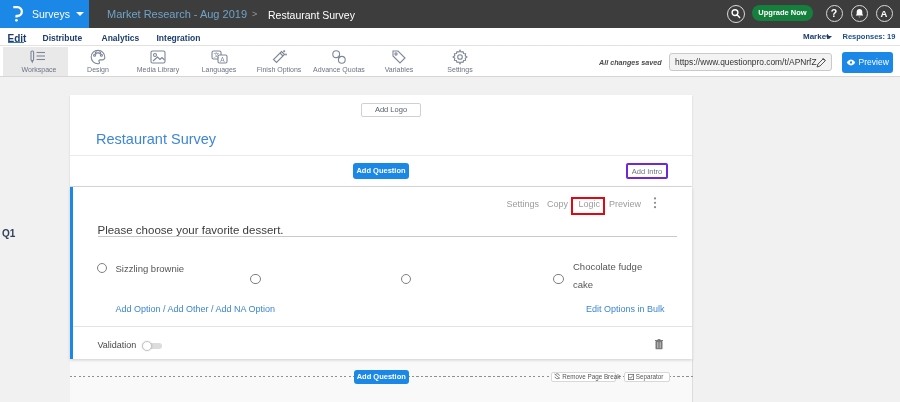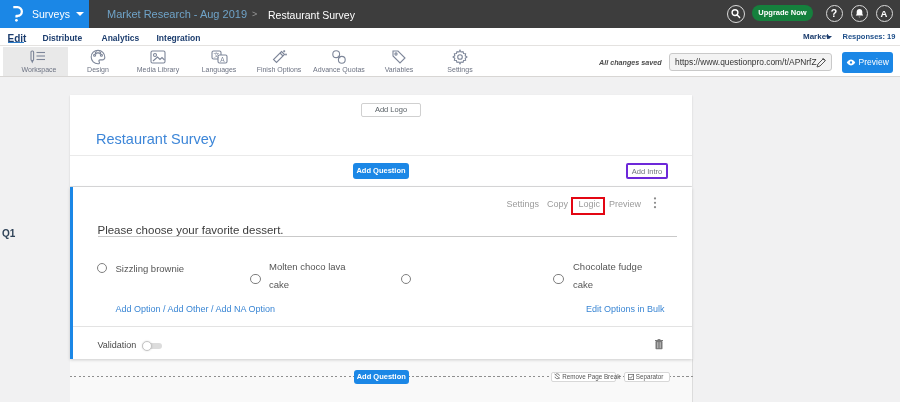--- a/index.html
+++ b/index.html
@@ -177,21 +177,20 @@
         <circle cx="2" cy="11.2" r="1.1" fill="#8a8a8a"></circle>
       </svg>
     </div>
 
   <div class="abs" style="left:24.5px;top:37.3px;font-size:11.5px;color:#3c3c3c">Please choose your favorite dessert.</div>
   <div class="abs" style="left:24.5px;top:49px;width:579px;height:1px;background:#c9c9c9"></div>
 
   <div class="abs" style="left:23.7px;top:75.7px;width:10.5px;height:10.5px;border:1.2px solid #7f7f7f;border-radius:50%"></div>
   <div class="abs" style="left:42.5px;top:76px;font-size:9.5px;color:#555">Sizzling brownie</div>
   <div class="abs" style="left:177.2px;top:86.7px;width:10.5px;height:10.5px;border:1.2px solid #7f7f7f;border-radius:50%"></div>
-  <div class="abs" style="left:196px;top:71px;font-size:9.5px;color:#555;line-height:18px;white-space:normal;width:80px">Molten choco lava cake</div>
   <div class="abs" style="left:327.7px;top:86.7px;width:10.5px;height:10.5px;border:1.2px solid #7f7f7f;border-radius:50%"></div>
   <div class="abs" style="left:480.2px;top:86.7px;width:10.5px;height:10.5px;border:1.2px solid #7f7f7f;border-radius:50%"></div>
   <div class="abs" style="left:500px;top:71px;font-size:9.5px;color:#555;line-height:18px;white-space:normal;width:90px">Chocolate fudge cake</div>
 
   <div class="abs" style="left:42.5px;top:117px;font-size:9px;color:#3a86d4">Add Option / Add Other / Add NA Option</div>
   <div class="abs" style="left:512.9px;top:117px;font-size:9px;color:#3a86d4">Edit Options in Bulk</div>
 
   <div class="abs" style="left:0;top:138.5px;width:618.5px;height:1px;background:#e3e3e3"></div>
   <div class="abs" style="left:24.5px;top:152.5px;font-size:9px;color:#4a4a4a">Validation</div>
   <div class="abs" style="left:69px;top:155.5px;width:19.5px;height:6.5px;background:#dcdcdc;border-radius:3.5px"></div>

